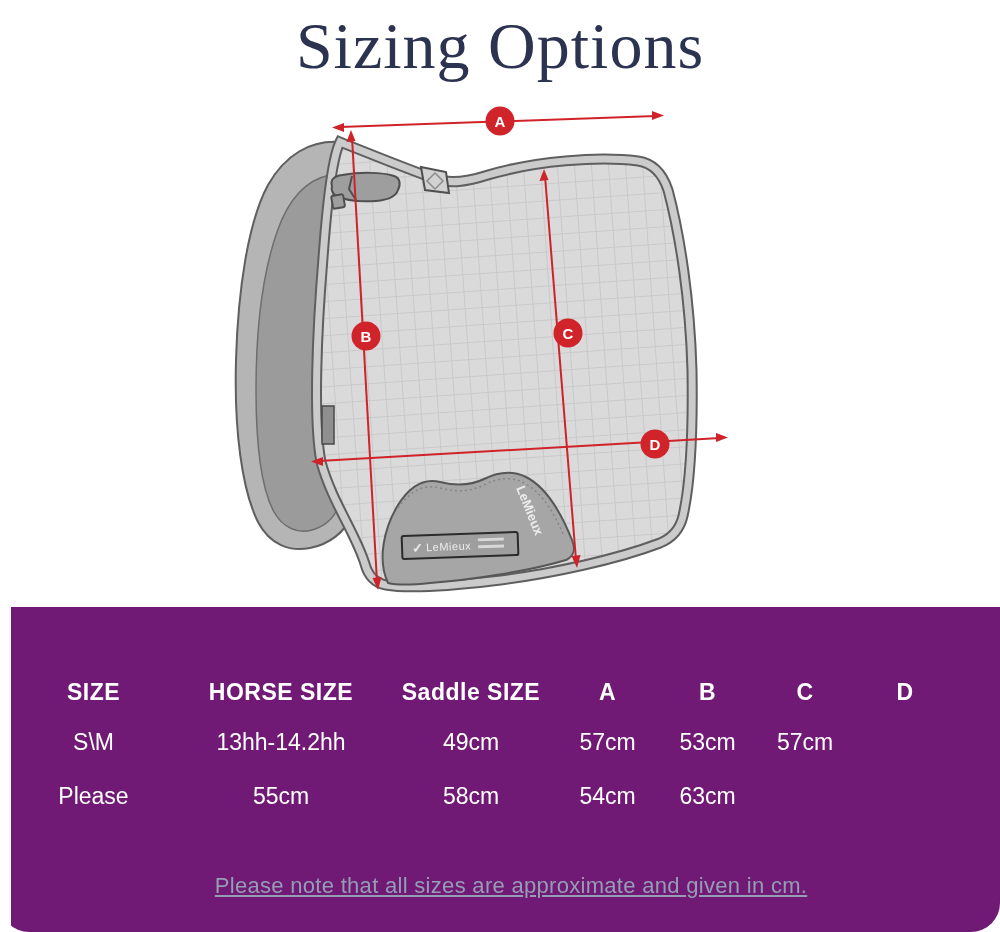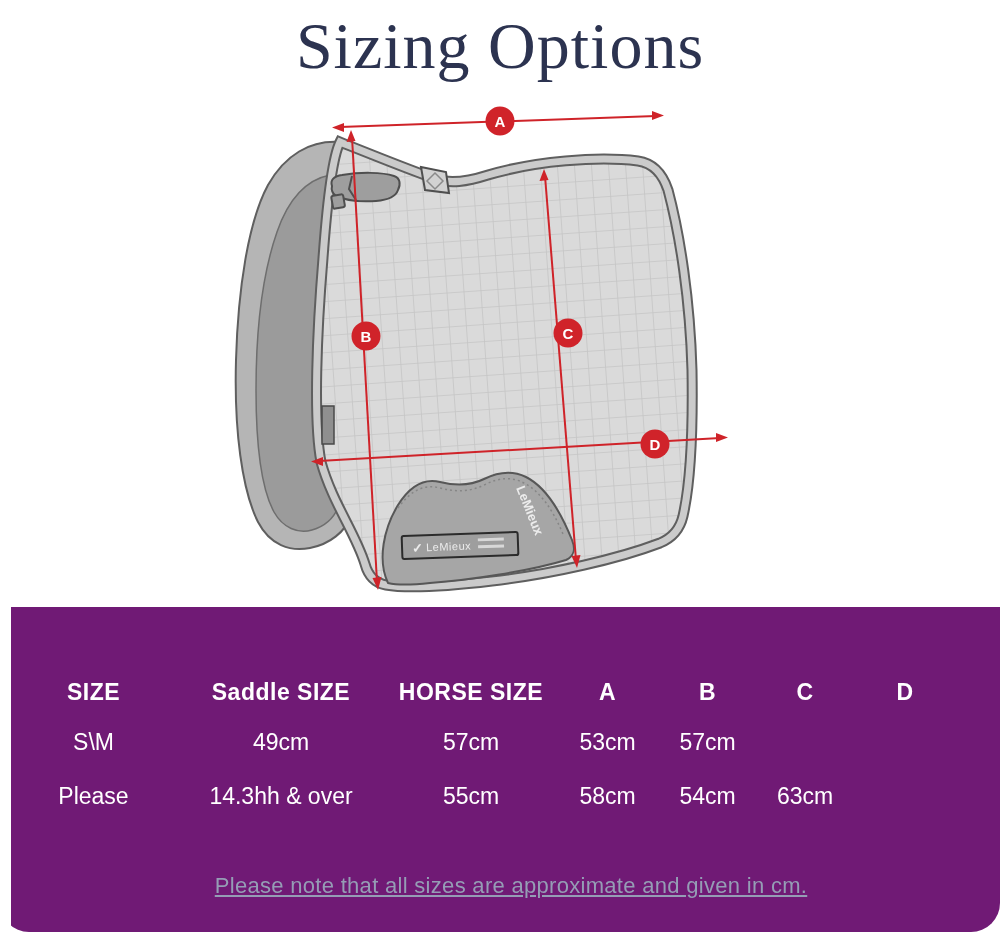--- a/index.html
+++ b/index.html
@@ -139,37 +139,37 @@
       <circle cx="568" cy="333" r="14.5" fill="#d0232a"></circle>
       <text class="marker-letter" x="568" y="338.5">C</text>
       <circle cx="655" cy="444" r="14.5" fill="#d0232a"></circle>
       <text class="marker-letter" x="655" y="449.5">D</text>
     </g>
   </svg>
 
   <section class="size-panel">
     <div class="trow thead">
       <div class="cell">SIZE</div>
+      <div class="cell">HORSE SIZE</div>
       <div class="cell">Saddle SIZE</div>
-      <div class="cell">HORSE SIZE</div>
       <div class="cell">A</div>
       <div class="cell">B</div>
       <div class="cell">C</div>
       <div class="cell">D</div>
     </div>
     <div class="trow tdata">
       <div class="cell">S\M</div>
+      <div class="cell">13hh-14.2hh</div>
       <div class="cell">49cm</div>
       <div class="cell">57cm</div>
       <div class="cell">53cm</div>
       <div class="cell">57cm</div>
     </div>
     <div class="trow tdata">
       <div class="cell">Please</div>
-      <div class="cell">14.3hh &amp; over</div>
       <div class="cell">55cm</div>
       <div class="cell">58cm</div>
       <div class="cell">54cm</div>
       <div class="cell">63cm</div>
     </div>
     <p class="footer-note">Please note that all sizes are approximate and given in cm.</p>
   </section>
 
 </div>
 

